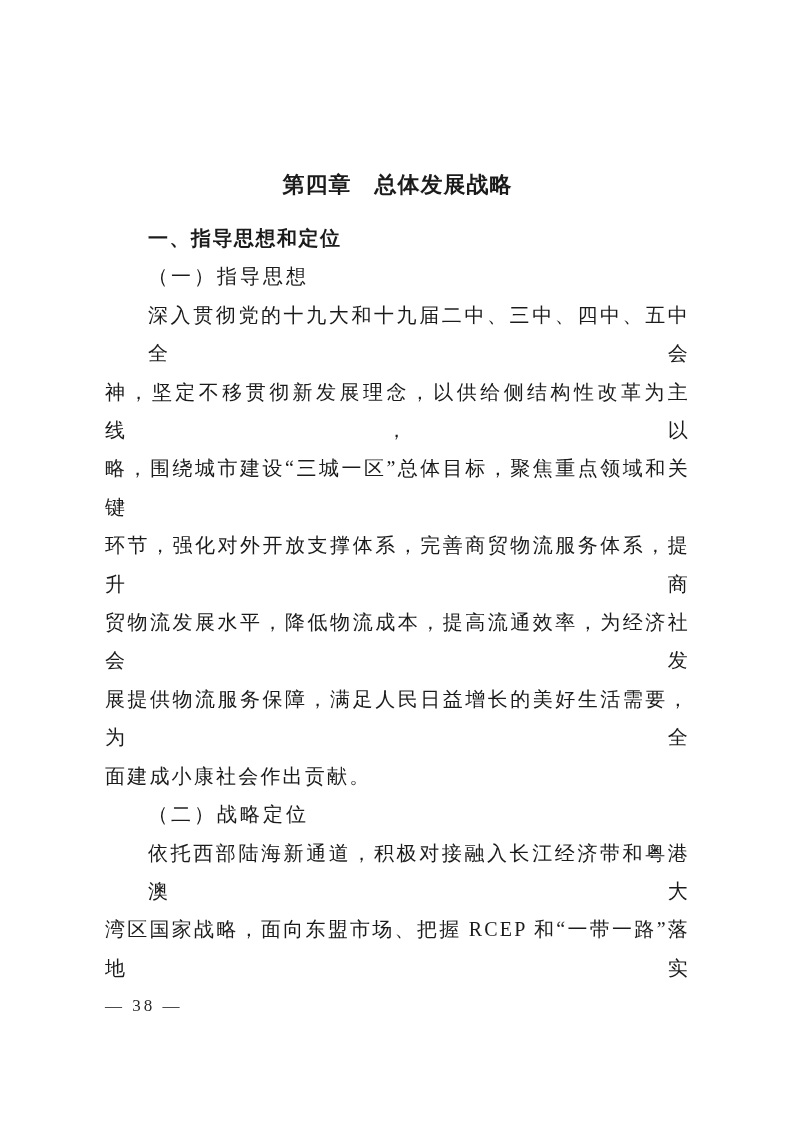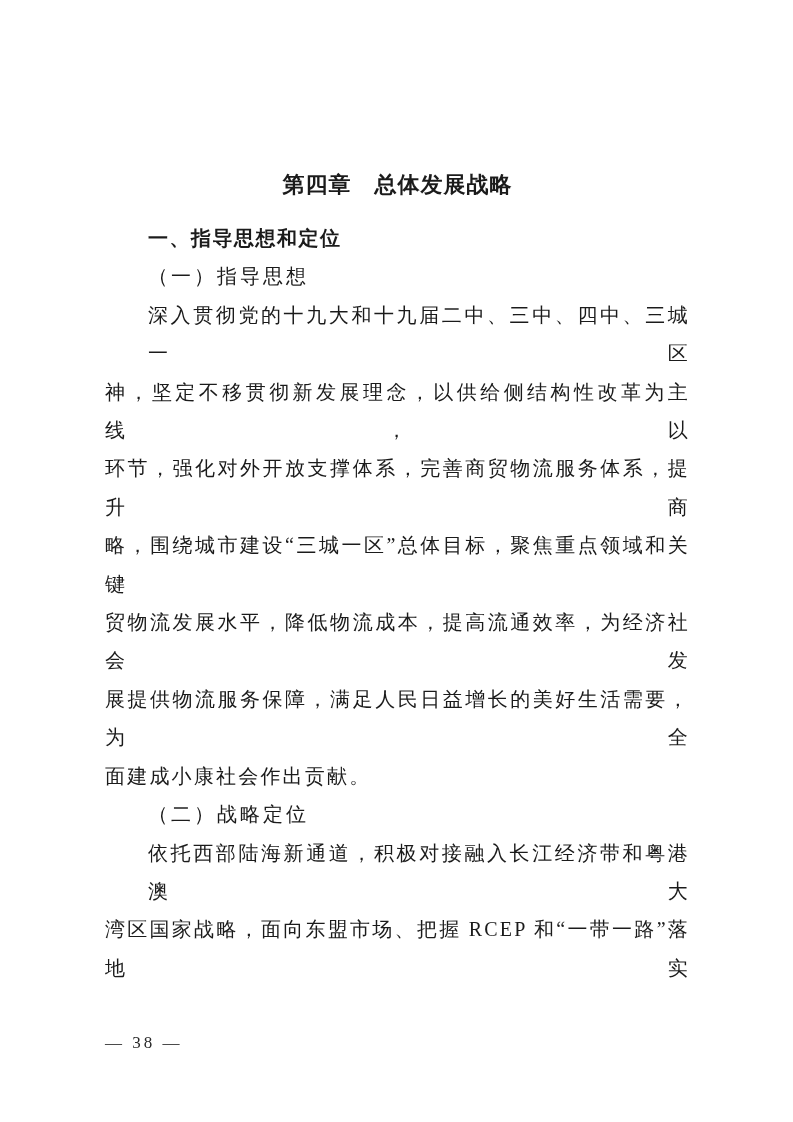--- a/index.html
+++ b/index.html
@@ -65,41 +65,40 @@
   .para-end {
     text-align-last: left;
   }
   .footer {
     position: absolute;
     left: 105px;
     top: 996px;
     font-size: 17px;
     letter-spacing: 3px;
     color: #2a2a2a;
-    margin-top: 37px;
   }
 </style>
 </head>
 <body>
 
 <div class="page">
   <div class="content">
 
     <div class="doc-title">第四章　总体发展战略</div>
 
     <div class="flow">
 
       <div class="line h2">一、指导思想和定位</div>
 
       <div class="line sub">（一）指导思想</div>
 
-      <div class="line body-line first">深入贯彻党的十九大和十九届二中、三中、四中、三城一区</div>
+      <div class="line body-line first">深入贯彻党的十九大和十九届二中、三中、四中、五中全会</div>
       <div class="line body-line">神，坚定不移贯彻新发展理念，以供给侧结构性改革为主线，以</div>
+      <div class="line body-line">略，围绕城市建设“三城一区”总体目标，聚焦重点领域和关键</div>
       <div class="line body-line">环节，强化对外开放支撑体系，完善商贸物流服务体系，提升商</div>
-      <div class="line body-line">略，围绕城市建设“三城一区”总体目标，聚焦重点领域和关键</div>
       <div class="line body-line">贸物流发展水平，降低物流成本，提高流通效率，为经济社会发</div>
       <div class="line body-line">展提供物流服务保障，满足人民日益增长的美好生活需要，为全</div>
       <div class="line body-line para-end">面建成小康社会作出贡献。</div>
 
       <div class="line sub">（二）战略定位</div>
 
       <div class="line body-line first">依托西部陆海新通道，积极对接融入长江经济带和粤港澳大</div>
       <div class="line body-line">湾区国家战略，面向东盟市场、把握 RCEP 和“一带一路”落地实</div>
 
     </div>

